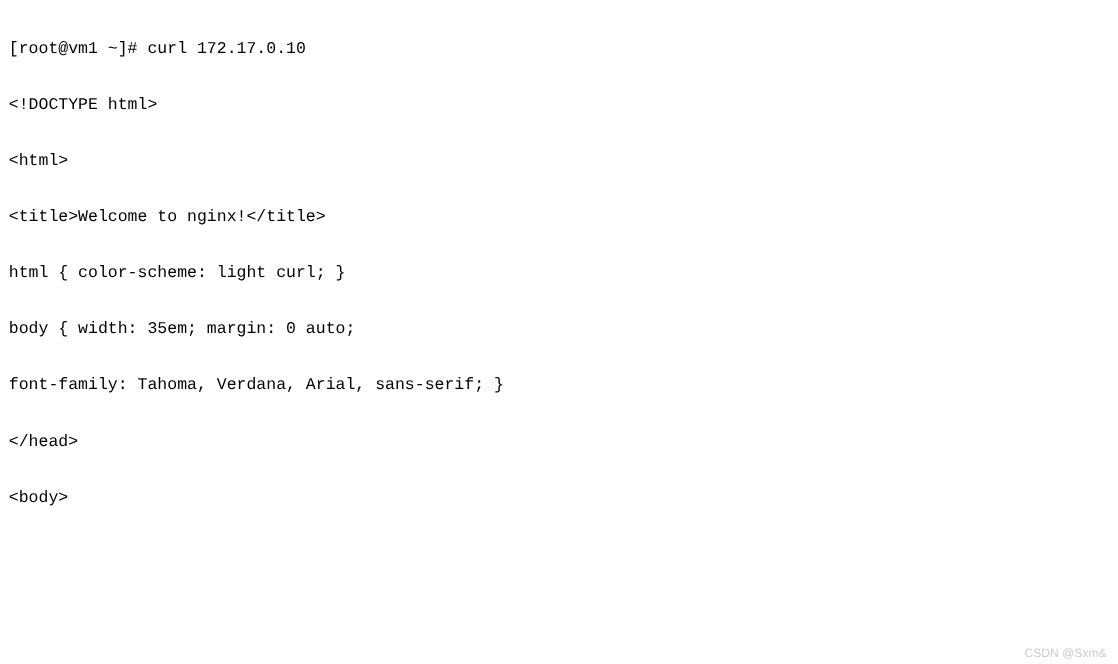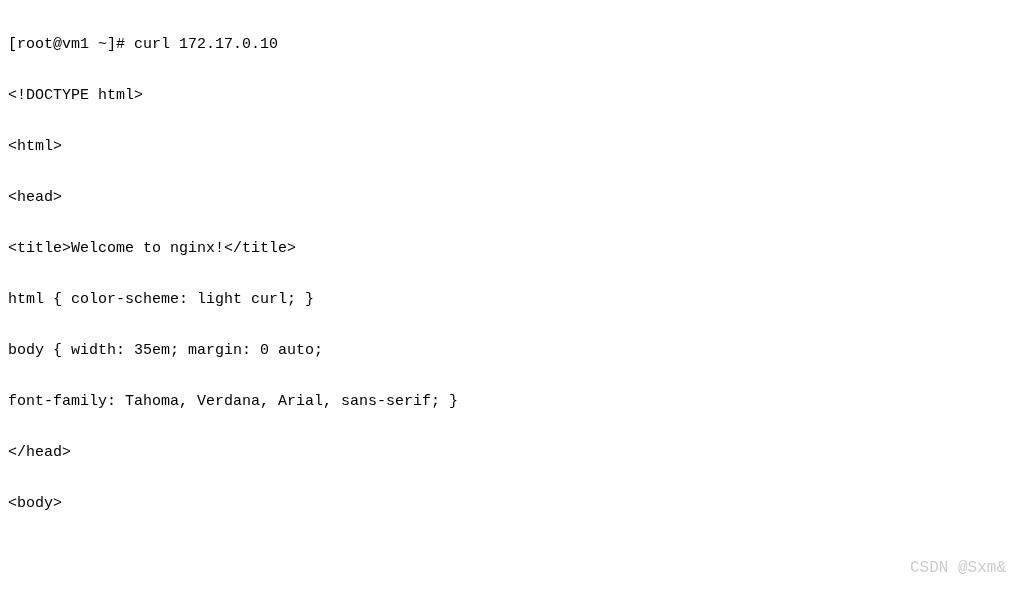--- a/index.html
+++ b/index.html
@@ -14,35 +14,34 @@
     height: 604px;
     position: relative;
     overflow: hidden;
   }
   .terminal {
     white-space: pre;
   }
   .line { display: block; }
   .watermark {
     position: absolute;
-    bottom: 22px;
+    bottom: 0;
     right: 10px;
-    font-family: Liberation Mono, monospace;
-    font-size: 16px;
+    font-family: Liberation Sans, sans-serif;
+    font-size: 11px;
     color: #cccccc;
   }
 </style>
 </head>
 <body>
 
 <div class="terminal">
 <span class="line">[root@vm1 ~]# curl 172.17.0.10</span>
 <span class="line">&lt;!DOCTYPE html&gt;</span>
 <span class="line">&lt;html&gt;</span>
-<span class="line">&lt;head&gt;</span>
 <span class="line">&lt;title&gt;Welcome to nginx!&lt;/title&gt;</span>
 <span class="line">html { color-scheme: light curl; }</span>
 <span class="line">body { width: 35em; margin: 0 auto;</span>
 <span class="line">font-family: Tahoma, Verdana, Arial, sans-serif; }</span>
 <span class="line">&lt;/head&gt;</span>
 <span class="line">&lt;body&gt;</span>
 
 
 
 <span class="line"></span>

